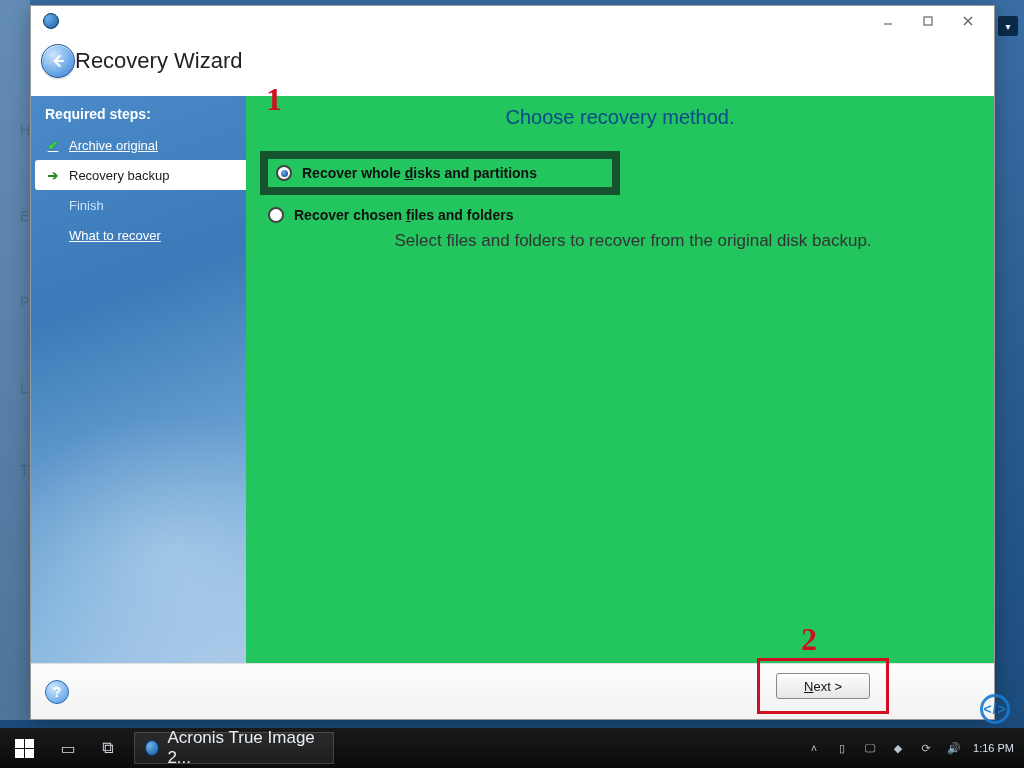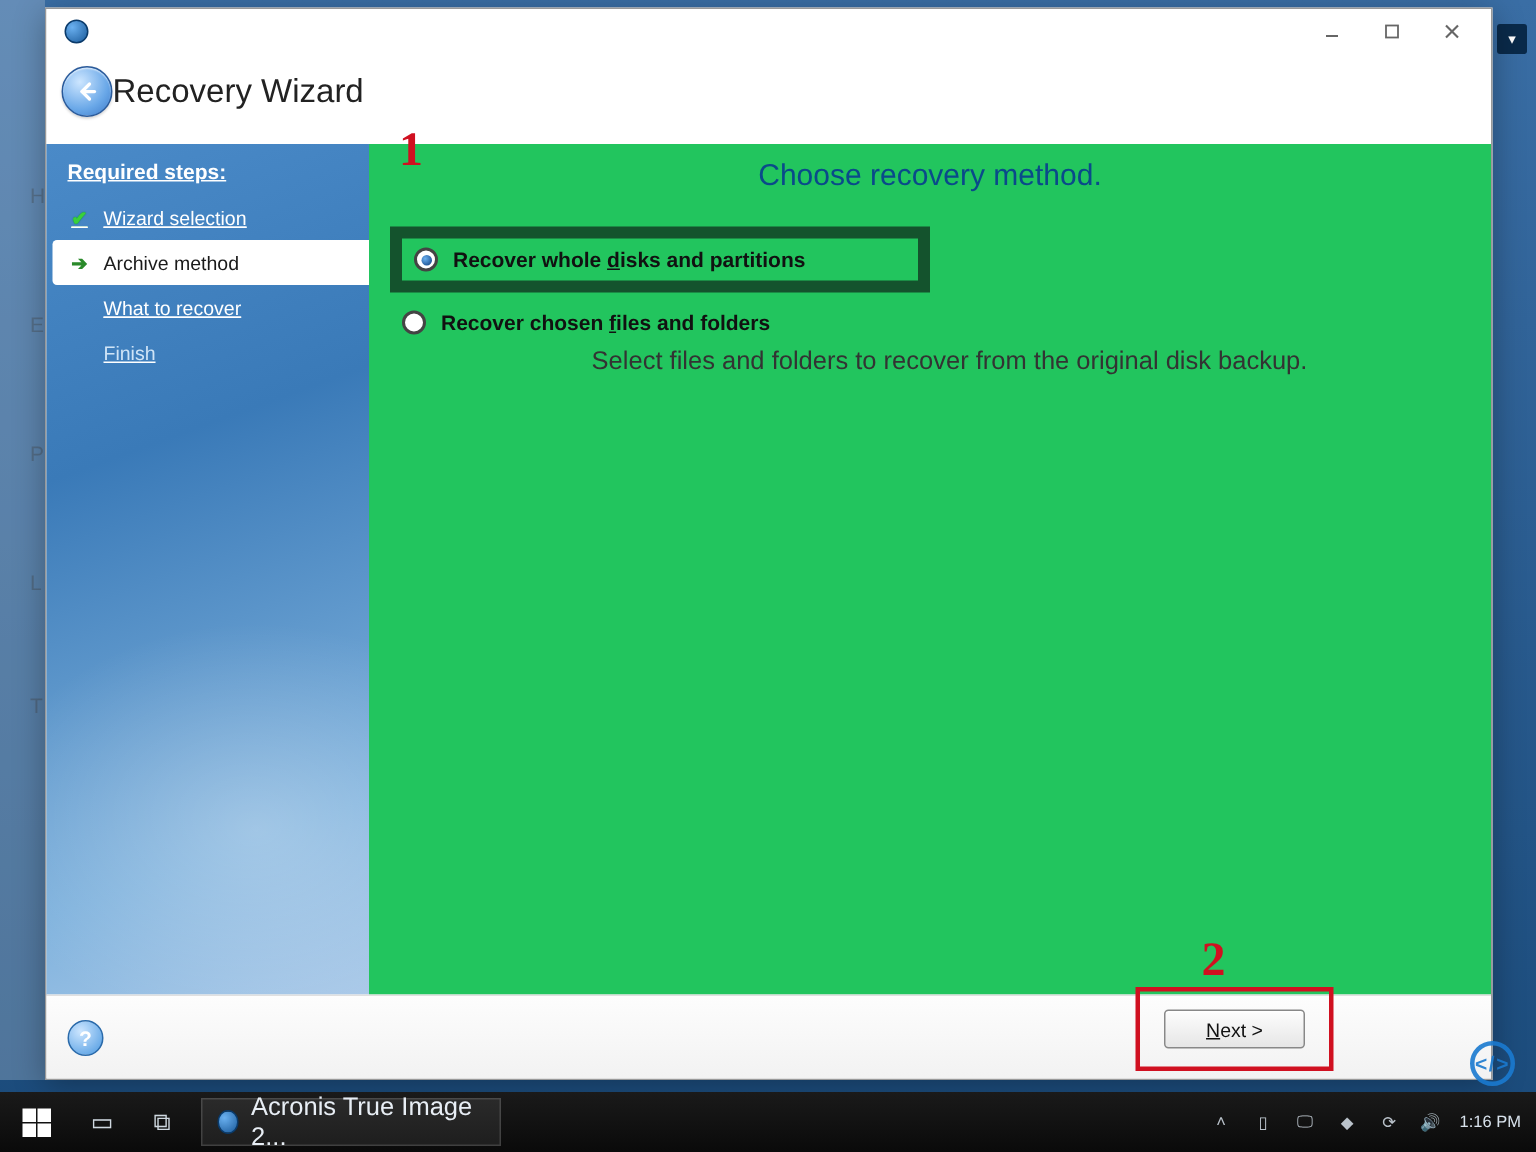--- a/index.html
+++ b/index.html
@@ -117,21 +117,20 @@
   min-height: 0;
 }
 
 
 .sidebar {
   width: 215px;
   background: linear-gradient(160deg, #4a8ac8 0%, #3a7ab8 35%, #7fb2dd 80%, #a8c8e8 100%);
   color: #fff;
   position: relative;
   overflow: hidden;
-  text-decoration: underline;
 }
 .sidebar::after {
   content:"";
   position:absolute;
   bottom:-40px;
   left:-60px;
   width:400px;
   height:300px;
   background: radial-gradient(ellipse at center, rgba(255,255,255,0.28), rgba(255,255,255,0) 65%);
   border-radius:50%;
@@ -426,36 +425,36 @@
       <div class="header-title">Recovery Wizard</div>
     </div>
 
     <div class="body">
 
       <div class="sidebar">
         <div class="sidebar-heading">Required steps:</div>
 
         <div class="step link">
           <span class="step-icon check-icon">✔</span>
-          <span>Wizard selection</span>
+          <span>Archive original</span>
         </div>
 
         <div class="step current">
           <span class="step-icon arrow-icon">➔</span>
-          <span>Archive method</span>
+          <span>Recovery backup</span>
+        </div>
+
+        <div class="step disabled">
+          <span class="step-icon"></span>
+          <span>Finish</span>
         </div>
 
         <div class="step link">
           <span class="step-icon"></span>
           <span>What to recover</span>
-        </div>
-
-        <div class="step disabled">
-          <span class="step-icon"></span>
-          <span>Finish</span>
         </div>
       </div>
 
       <div class="content">
         <div class="content-title">Choose recovery method.</div>
 
         <div class="radio-row framed">
           <span class="radio selected"></span>
           <span class="radio-label">
             <span>Recover whole </span><span class="ul">d</span><span>isks and partitions</span>

